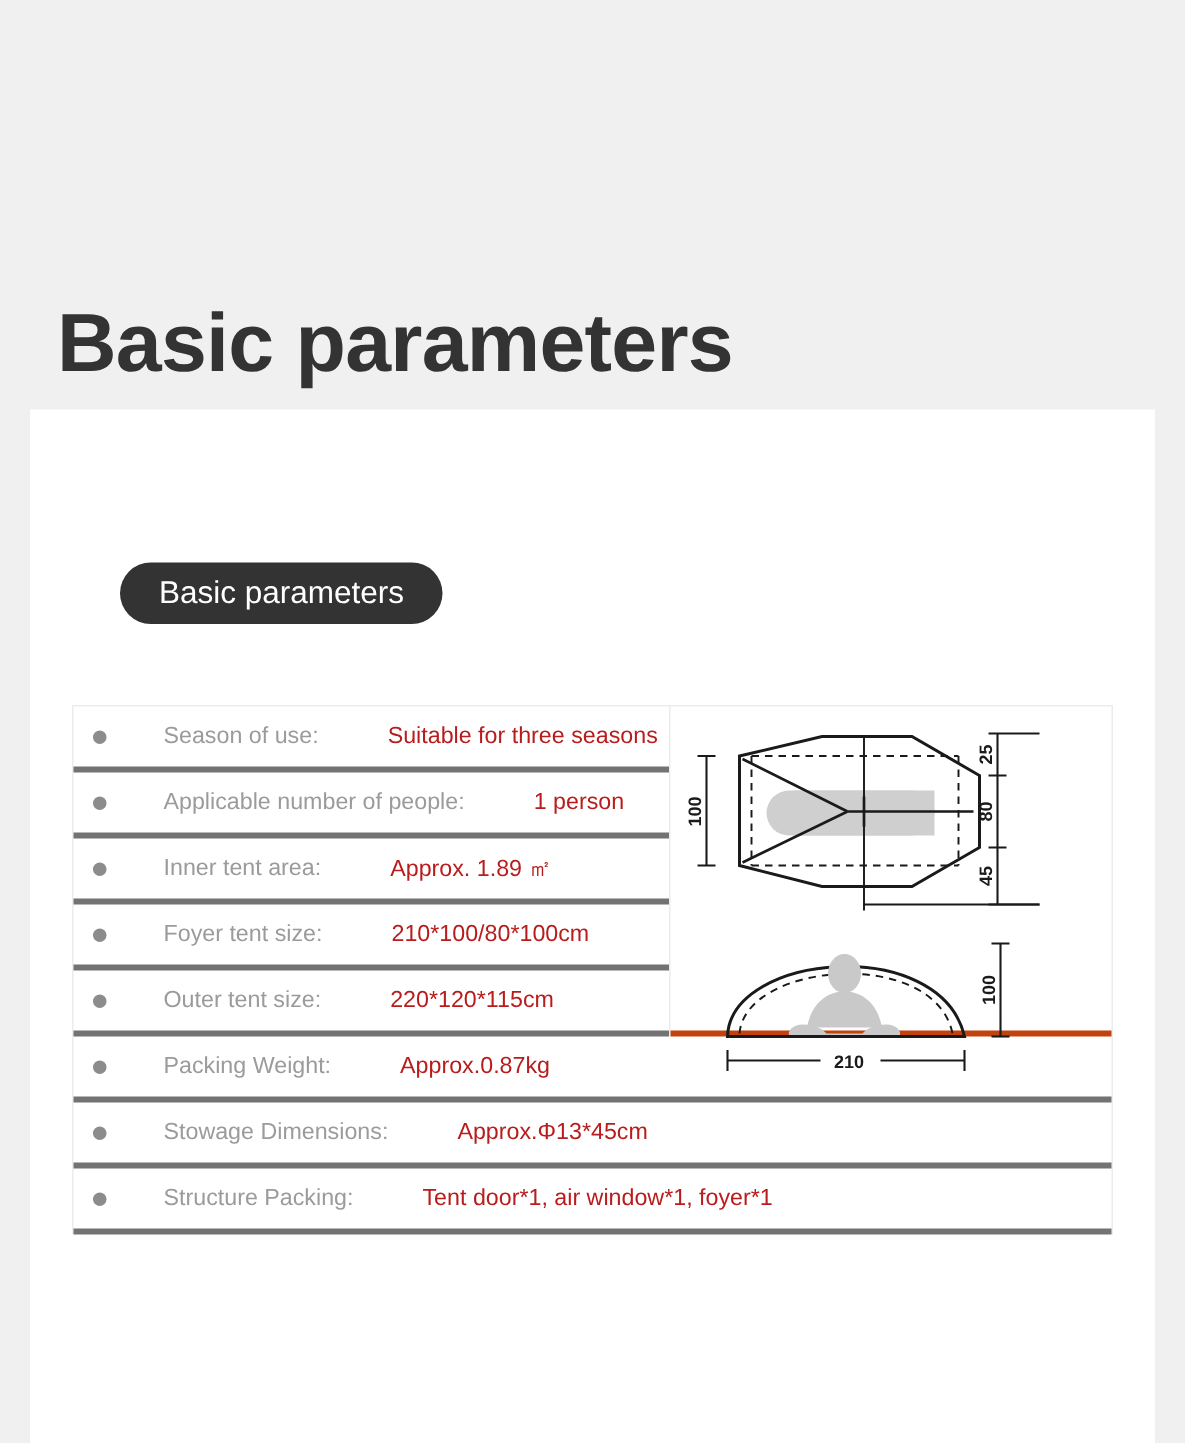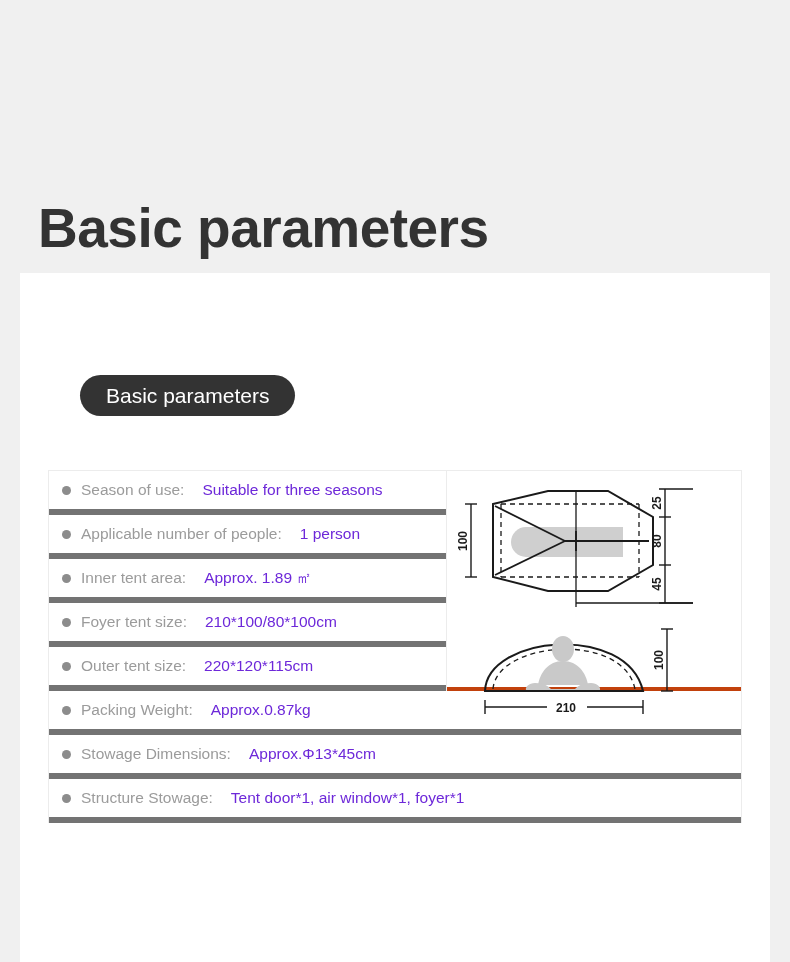--- a/index.html
+++ b/index.html
@@ -73,39 +73,40 @@
   .table-top-right {
     flex: 1 1 auto;
     position: relative;
     border-bottom: 4px solid #c2410c;
   }
 
   .spec-row {
     height: 44px;
     display: flex;
     align-items: center;
-    border-bottom: 6px solid #737373;
+    border-bottom: 4px solid #737373;
     padding-left: 13px;
+    gap: 28px;
   }
   .bullet {
     width: 9px; height: 9px;
     border-radius: 50%;
     background: #8c8c8c;
     flex: 0 0 9px;
     margin-right: 10px;
     margin-top: 1px;
   }
   .spec-label {
     font-size: 15.5px;
     color: #9b9b9b;
     white-space: nowrap;
   }
   .spec-value {
     font-size: 15.5px;
-    color: #6d28d9;
+    color: #b91c1c;
     white-space: nowrap;
     margin-left: 18px;
   }
 
   
   .diagram-wrap {
     position: relative;
     width: 100%;
     height: 100%;
   }
@@ -267,21 +268,21 @@
         </div>
 
         <div class="spec-row">
           <span class="bullet"></span>
           <span class="spec-label">Stowage Dimensions:</span>
           <span class="spec-value">Approx.Φ13*45cm</span>
         </div>
 
         <div class="spec-row">
           <span class="bullet"></span>
-          <span class="spec-label">Structure Stowage:</span>
+          <span class="spec-label">Structure Packing:</span>
           <span class="spec-value">Tent door*1, air window*1, foyer*1</span>
         </div>
 
       </div>
 
     </div>
   </div>
 </div>
 
 </body></html>

